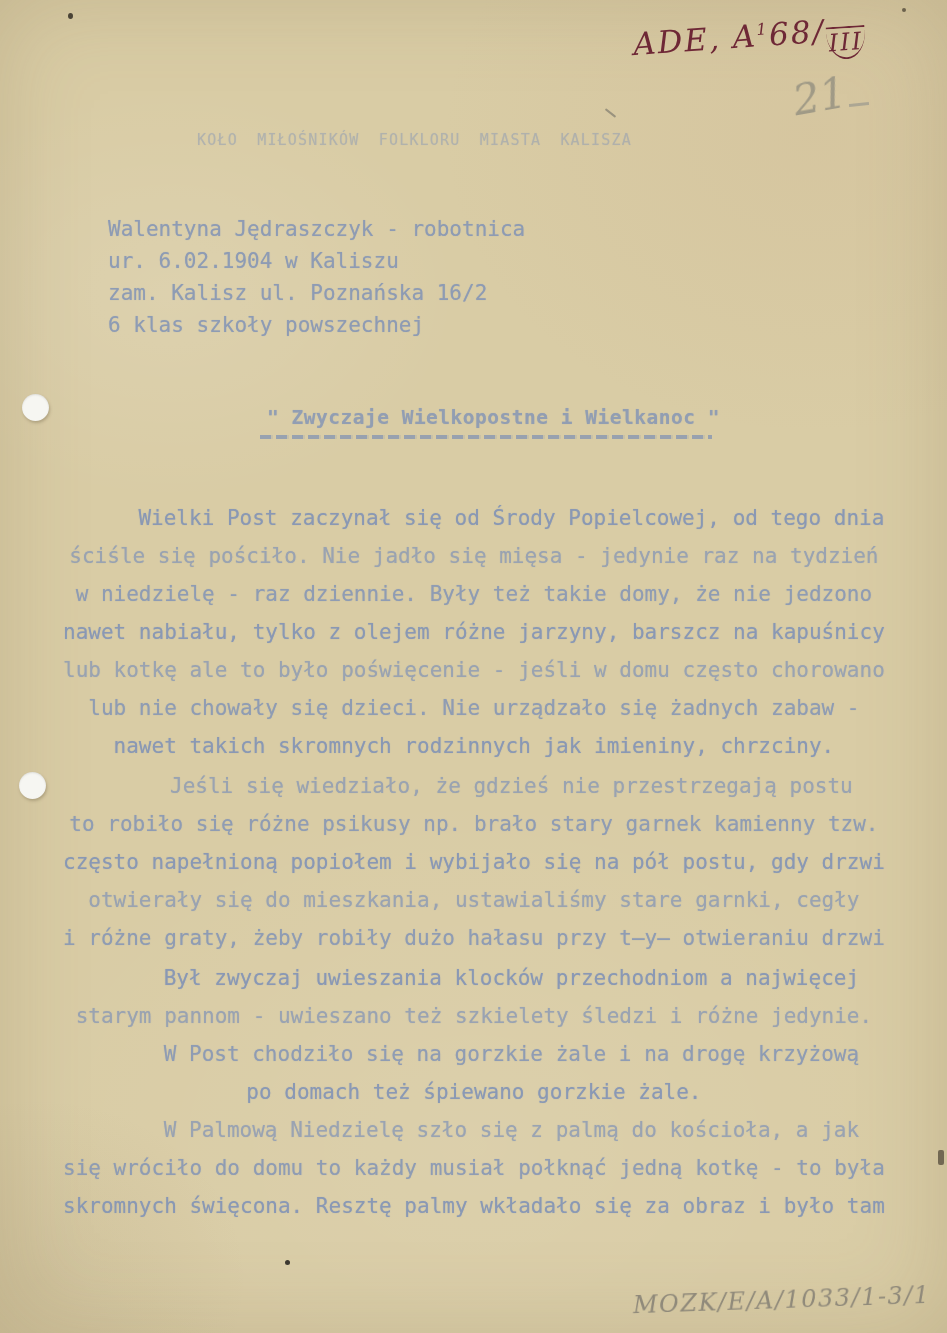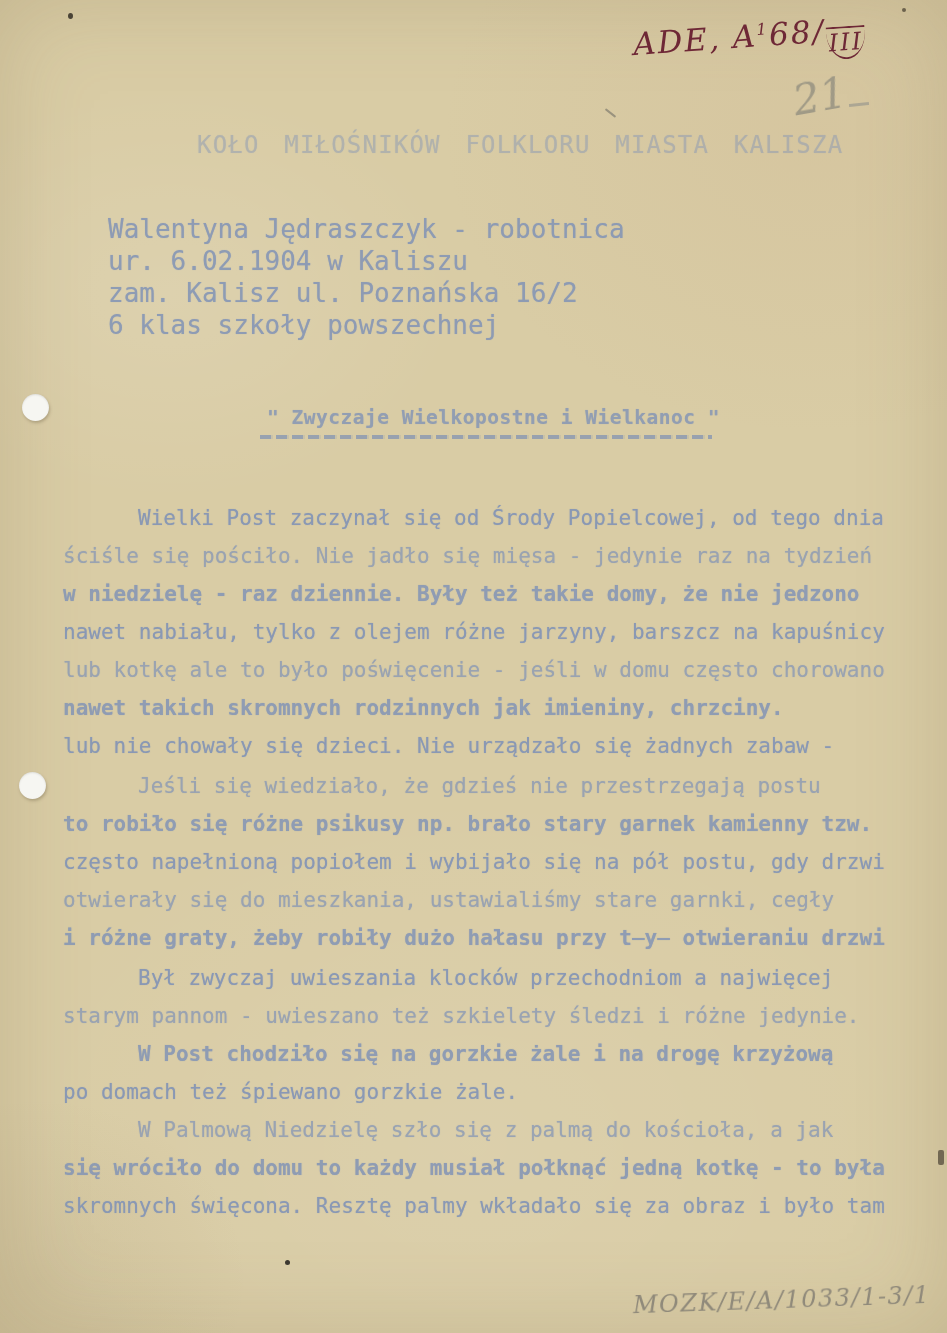--- a/index.html
+++ b/index.html
@@ -20,46 +20,46 @@
   
   .typed{
     position:absolute;
     color:#8193b6;
     white-space:nowrap;
     filter:blur(.4px);
     text-shadow:0 0 1px rgba(129,147,182,.65);
   }
   .org-line{
     left:197px;top:131px;
-    font-size:24px;letter-spacing:1.2px;word-spacing:9px;
+    font-size:15px;letter-spacing:1.2px;word-spacing:9px;
     opacity:.45;filter:blur(.6px);
   }
   .author-block{
     left:108px;top:213px;
-    font-size:26px;line-height:32px;
+    font-size:21px;line-height:32px;
     opacity:.85;
   }
   .doc-title{
     left:267px;top:406px;
     font-size:19.5px;font-weight:bold;letter-spacing:.5px;
     opacity:.8;
   }
   .title-underline{
     position:absolute;left:260px;top:435px;width:452px;height:4px;
     background:repeating-linear-gradient(90deg,#7d90b4 0 11px, rgba(125,144,180,.25) 11px 13px, rgba(0,0,0,0) 13px 16px);
     opacity:.7;filter:blur(.4px);
   }
   .body-text{
     left:63px;top:499px;
-    font-size:21px;line-height:38px;
+    font-size:21px;line-height:38px;text-align:center;
   }
   .bl{white-space:nowrap;}
   .bl.ind{padding-left:75px;}
   .bl.gap{margin-top:2px;}
-  .bl:nth-child(3n){opacity:.84;font-weight:bold;}
+  .bl:nth-child(3n){opacity:.84;}
   .bl:nth-child(3n+1){opacity:.9;}
   .bl:nth-child(3n+2){opacity:.72;}
   
   .hole{
     position:absolute;width:27px;height:27px;border-radius:50%;
     background:#f6f6f2;
     box-shadow: inset 0 1px 2px rgba(0,0,0,.10), 1px 2px 3px rgba(116,103,74,.38);
   }
   .hole-top{left:22px;top:394px;}
   .hole-bottom{left:19px;top:772px;}
@@ -143,22 +143,22 @@
 
   <div class="typed doc-title">" Zwyczaje Wielkopostne i Wielkanoc "</div>
   <div class="title-underline"></div>
 
   <div class="typed body-text">
     <div class="bl ind">Wielki Post zaczynał się od Środy Popielcowej, od tego dnia</div>
     <div class="bl">ściśle się pościło. Nie jadło się mięsa - jedynie raz na tydzień</div>
     <div class="bl">w niedzielę - raz dziennie. Były też takie domy, że nie jedzono</div>
     <div class="bl">nawet nabiału, tylko z olejem różne jarzyny, barszcz na kapuśnicy</div>
     <div class="bl">lub kotkę ale to było poświęcenie - jeśli w domu często chorowano</div>
+    <div class="bl">lub nie chowały się dzieci. Nie urządzało się żadnych zabaw -</div>
     <div class="bl">nawet takich skromnych rodzinnych jak imieniny, chrzciny.</div>
-    <div class="bl">lub nie chowały się dzieci. Nie urządzało się żadnych zabaw -</div>
     <div class="bl ind gap">Jeśli się wiedziało, że gdzieś nie przestrzegają postu</div>
     <div class="bl">to robiło się różne psikusy np. brało stary garnek kamienny tzw.</div>
     <div class="bl">często napełnioną popiołem i wybijało się na pół postu, gdy drzwi</div>
     <div class="bl">otwierały się do mieszkania, ustawialiśmy stare garnki, cegły</div>
     <div class="bl">i różne graty, żeby robiły dużo hałasu przy t̶y̶ otwieraniu drzwi</div>
     <div class="bl ind gap">Był zwyczaj uwieszania klocków przechodniom a najwięcej</div>
     <div class="bl">starym pannom - uwieszano też szkielety śledzi i różne jedynie.</div>
     <div class="bl ind">W Post chodziło się na gorzkie żale i na drogę krzyżową</div>
     <div class="bl">po domach też śpiewano gorzkie żale.</div>
     <div class="bl ind">W Palmową Niedzielę szło się z palmą do kościoła, a jak</div>

